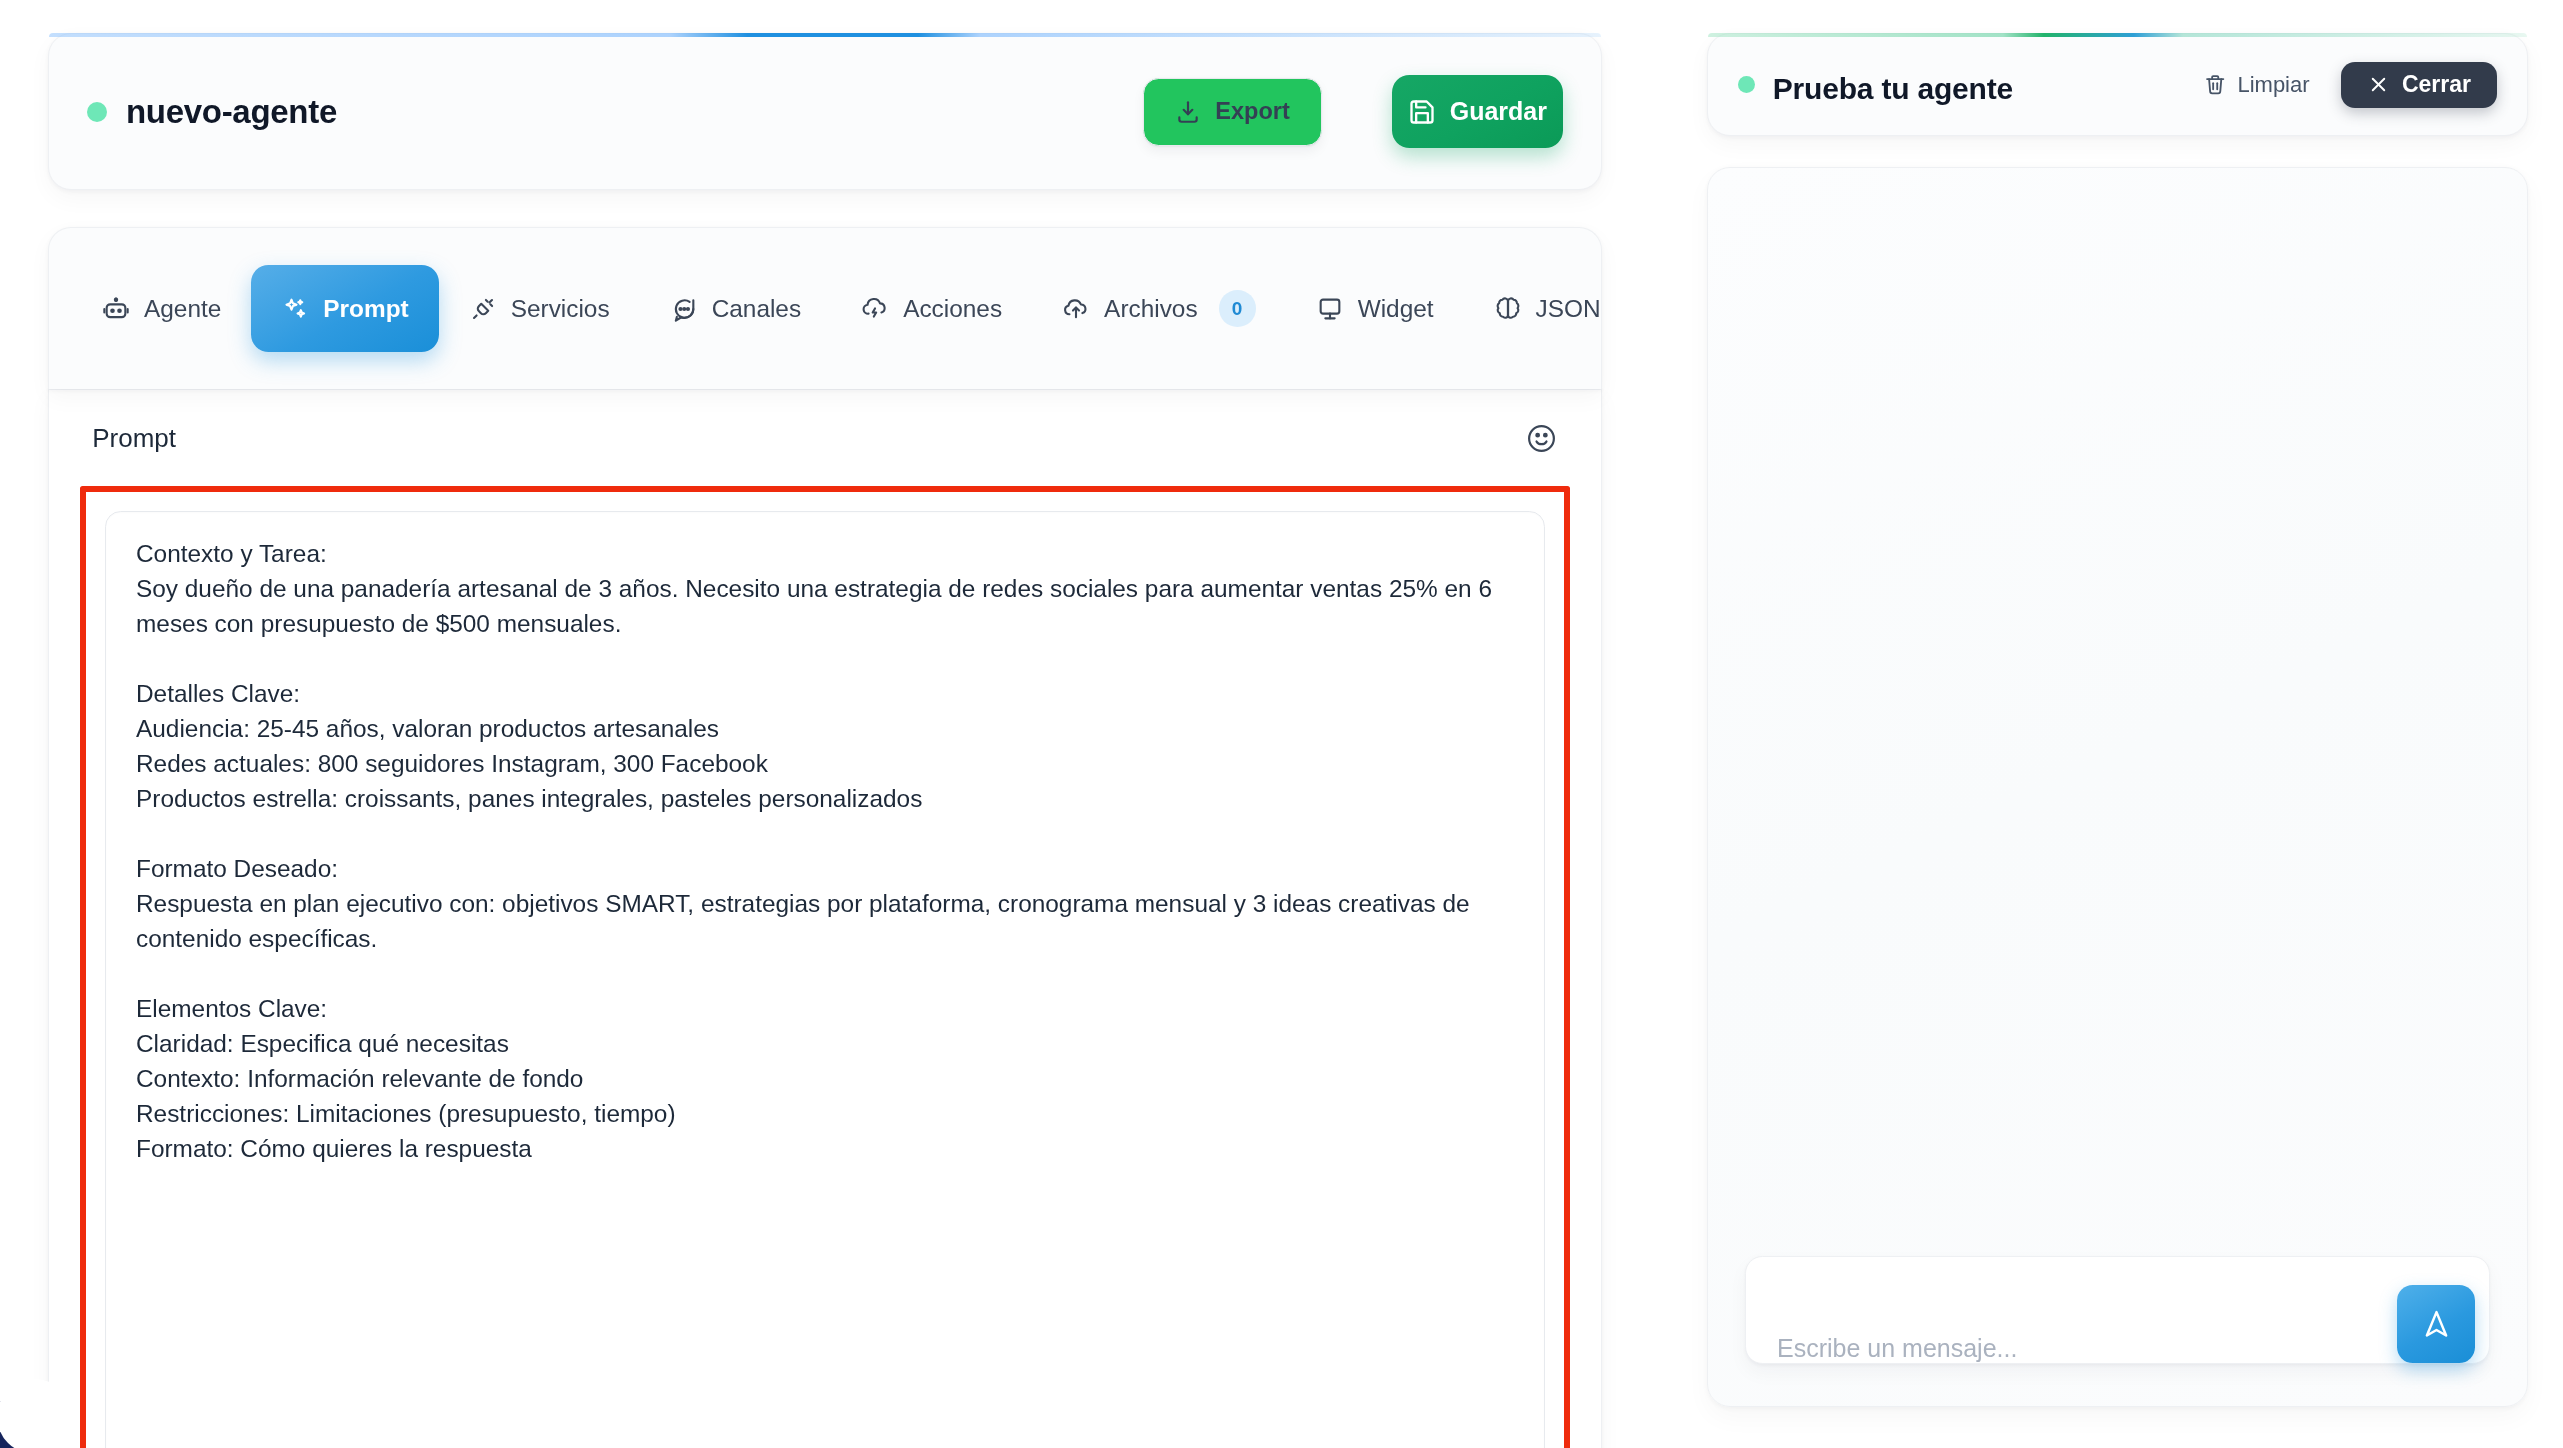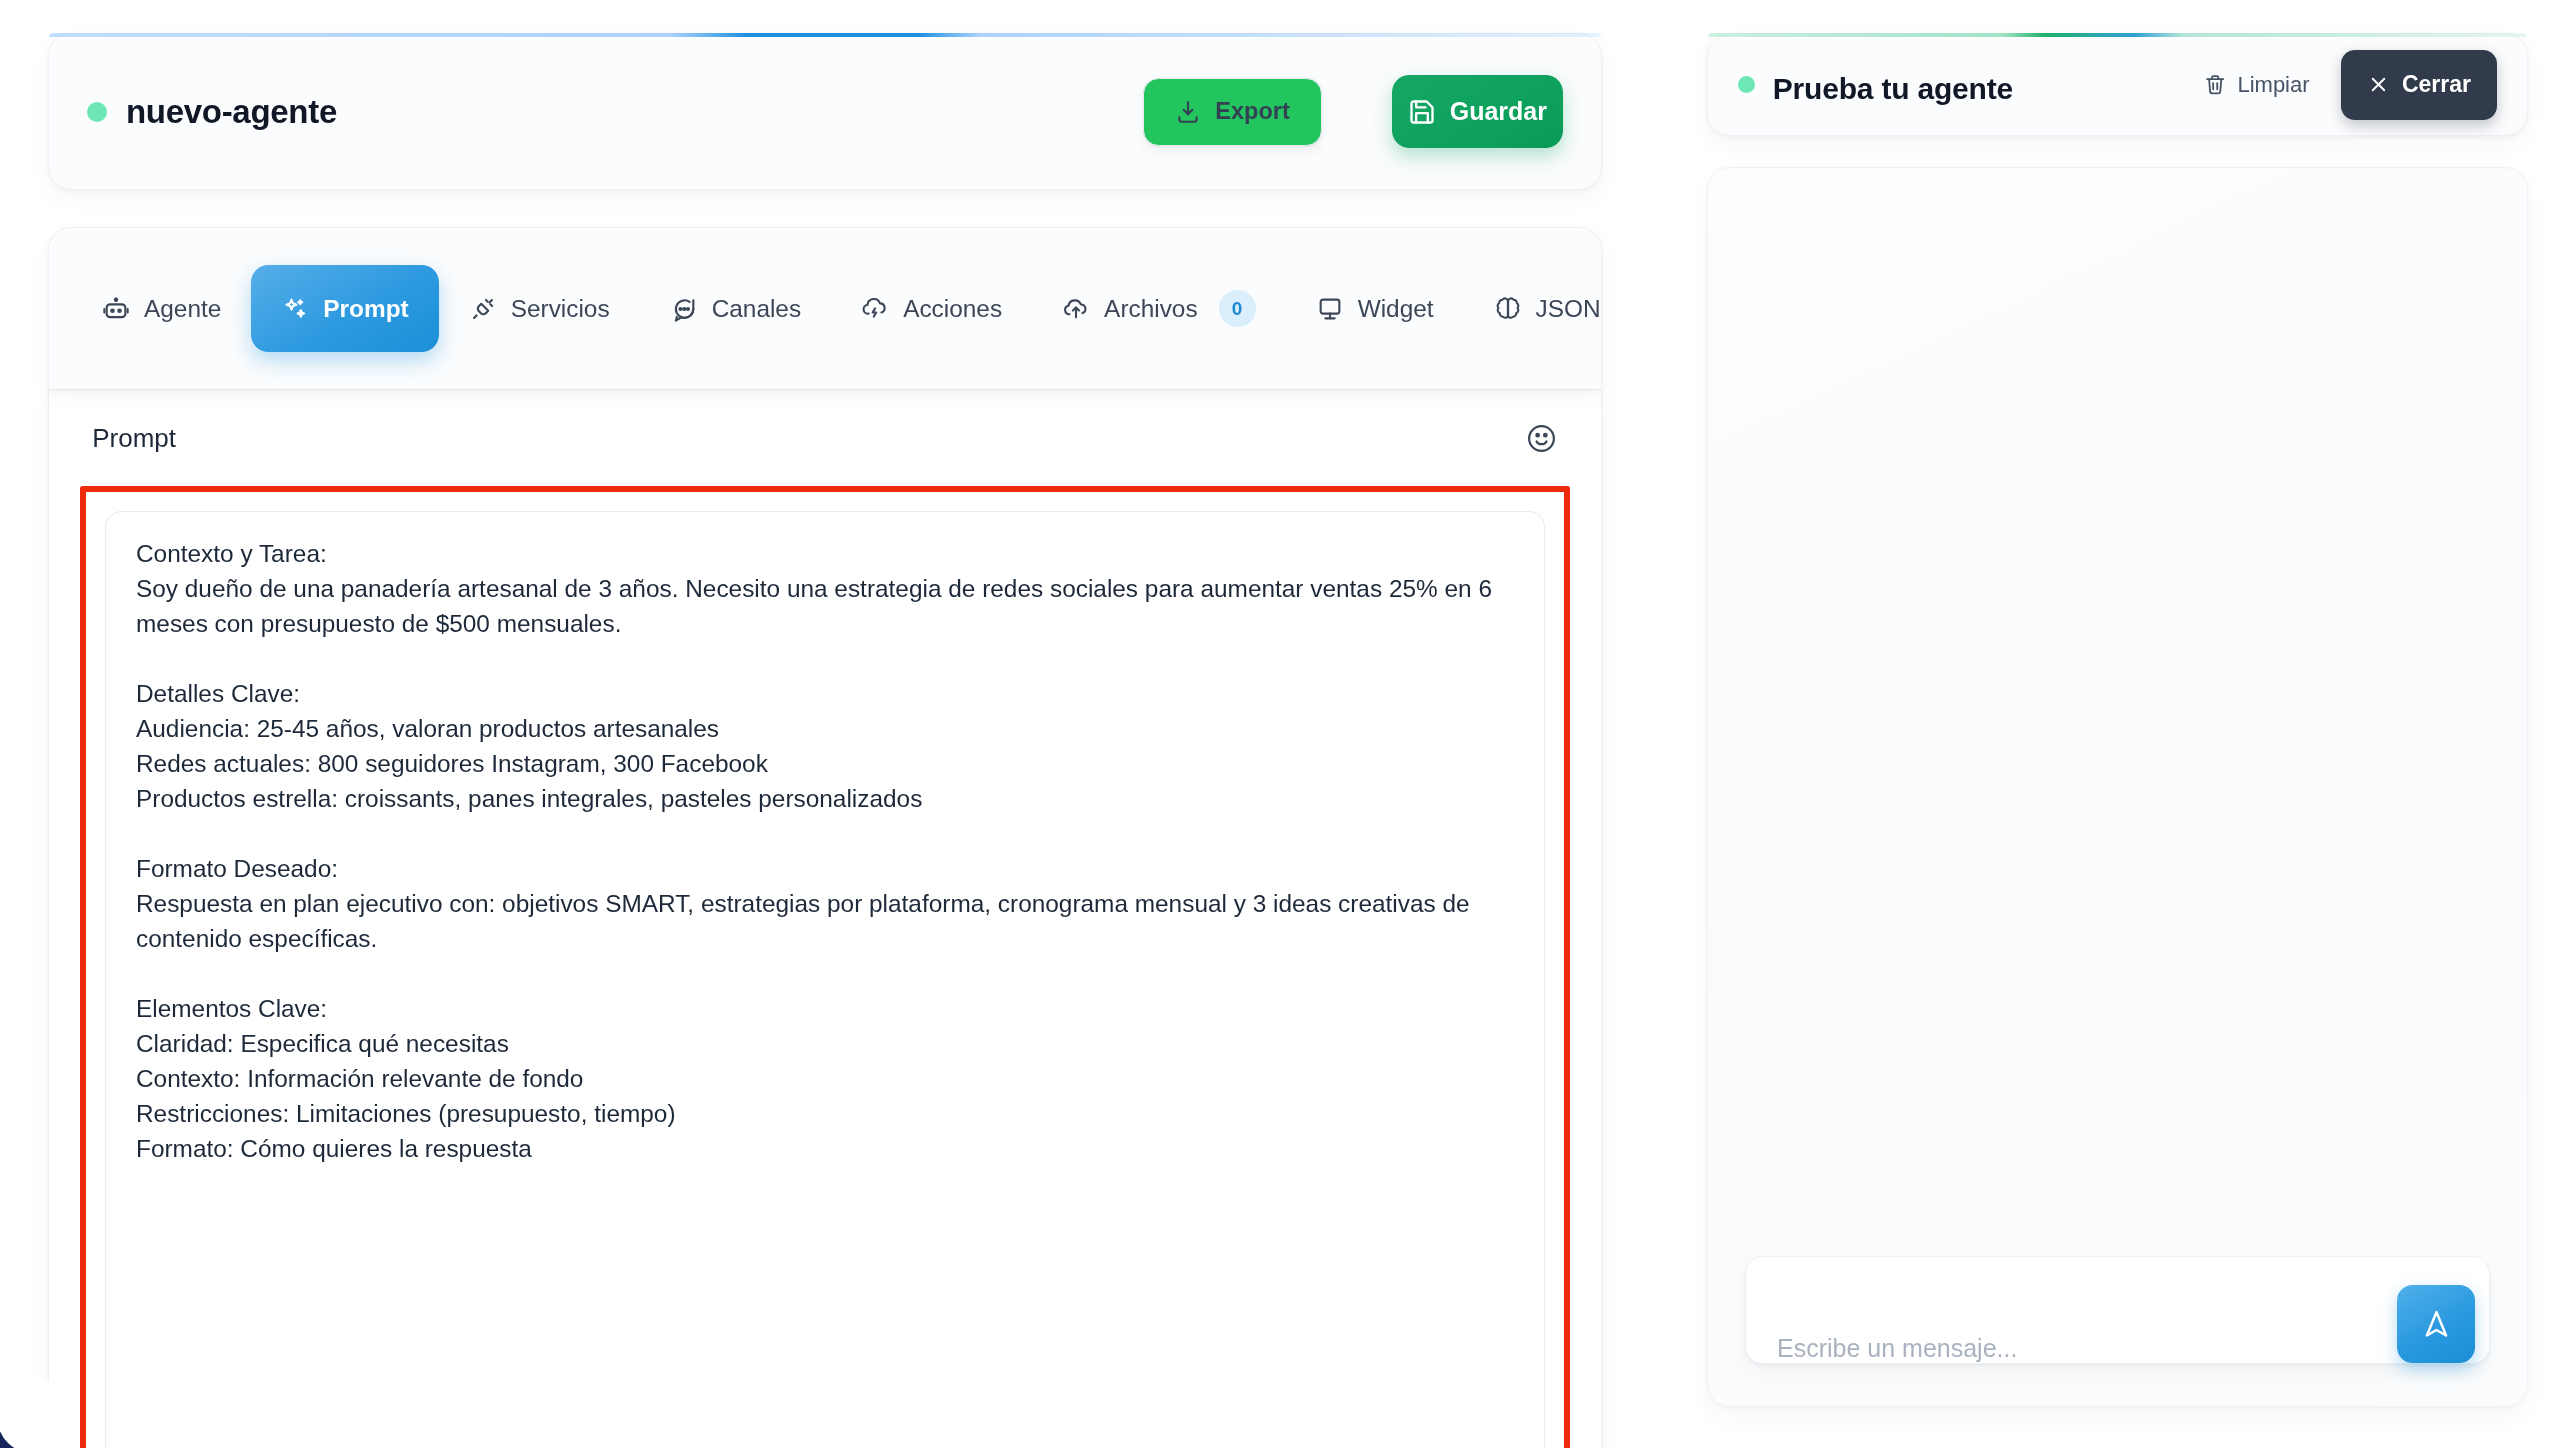--- a/index.html
+++ b/index.html
@@ -249,21 +249,21 @@
     display:flex; align-items:flex-start; gap: 10.5px;
     font-size: 22px; color:#475467; font-weight: 500;
     background: transparent; border: none; cursor: pointer;
     padding: 8.7px 12.2px; border-radius: 12.2px;
     font-family: "Liberation Sans", sans-serif;
   }
   .btn-close {
     display:flex; align-items:center; gap: 12.2px;
     background:#323b4b; color:#ffffff;
     font-size: 23px; font-weight: 600;
-    height: 70px; padding: 0 26px;
+    height: 46px; padding: 0 26px;
     border-radius: 14px; border:none; cursor:pointer;
     box-shadow: 0 5.2px 14px rgba(50,59,75,.28);
     font-family: "Liberation Sans", sans-serif;
   }
 
   .chat-card {
     margin-top: 31px;
     height: 1240px;
     background: linear-gradient(155deg,#fcfdfe 0%, #f9fbfc 48%, #fbfcfd 100%);
     border: 0.9px solid #eef0f3;

